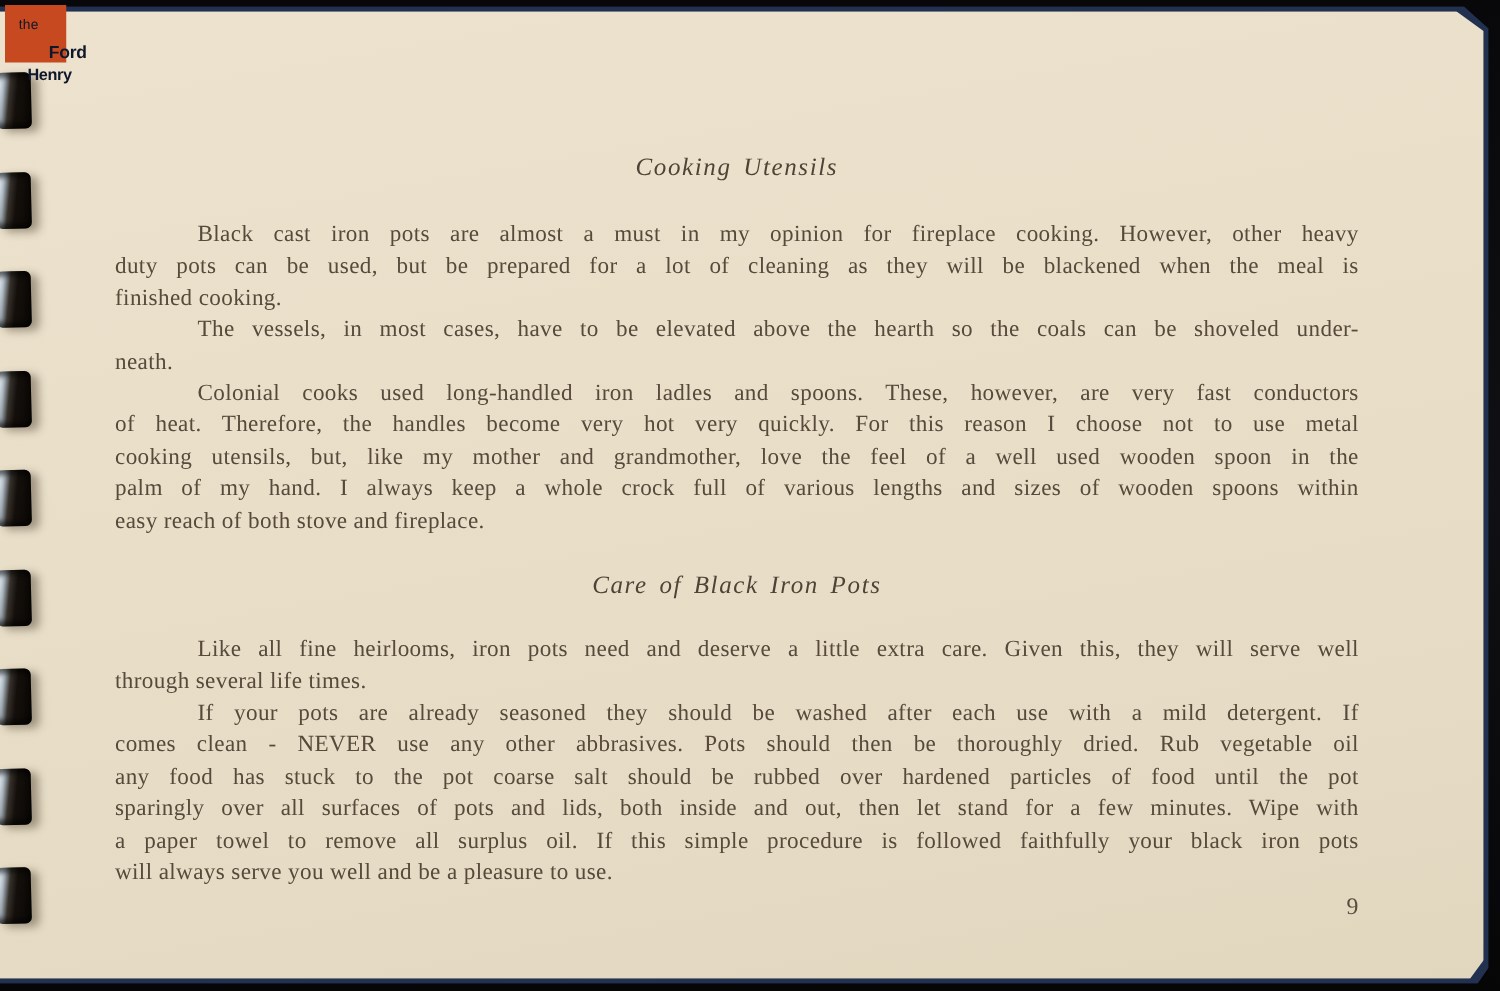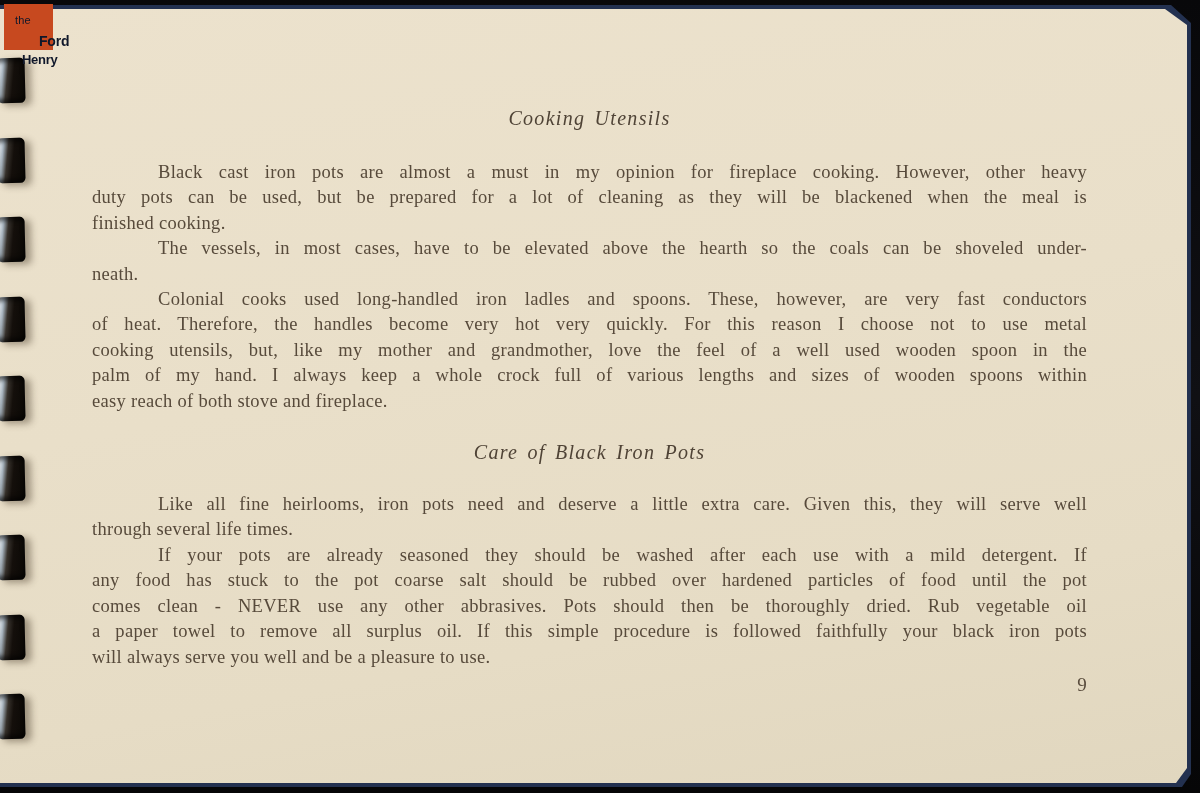--- a/index.html
+++ b/index.html
@@ -27,21 +27,21 @@
   .content {
     position: absolute;
     top: 0; left: 92px;
     width: 995px;
     color: #574a3b;
     font-size: 18.5px;
     letter-spacing: 0.3px;
     padding-top: 97px;
   }
   .section-heading {
-    margin: 0;
+    margin: 16px;
     font-size: 20px;
     line-height: 24px;
     font-weight: normal;
     font-style: italic;
     text-align: center;
     color: #4f4336;
     letter-spacing: 1.3px;
     word-spacing: 3px;
   }
   .section-heading.first { margin-bottom: 30px; }
@@ -117,22 +117,23 @@
 
       <h2 class="section-heading second">Care of Black Iron Pots</h2>
 
       <p class="para">
         <span class="line justify indent">Like all fine heirlooms, iron pots need and deserve a little extra care.  Given this, they will serve well</span>
         <span class="line">through several life times.</span>
       </p>
 
       <p class="para">
         <span class="line justify indent">If your pots are already seasoned they should be washed after each use with a mild  detergent.  If</span>
+        <span class="line justify">comes clean - NEVER use any other abbrasives.  Pots should then be thoroughly dried.    Rub vegetable oil</span>
         <span class="line justify">any food has stuck to the pot coarse salt should be rubbed over hardened particles of food until the pot</span>
-        <span class="line justify">comes clean - NEVER use any other abbrasives.  Pots should then be thoroughly dried.    Rub vegetable oil</span>
+        <span class="line justify">sparingly over all surfaces of pots and lids, both inside and out, then let stand for a few minutes.  Wipe with</span>
         <span class="line justify">a paper towel to remove all surplus oil.  If this simple procedure is followed faithfully your black iron pots</span>
         <span class="line">will always serve you well and be a pleasure to use.</span>
       </p>
 
       <div class="page-number">9</div>
     </div>
   </div>
 
   <div class="binding">
       <div class="coil" style="top: 58px;"></div>

